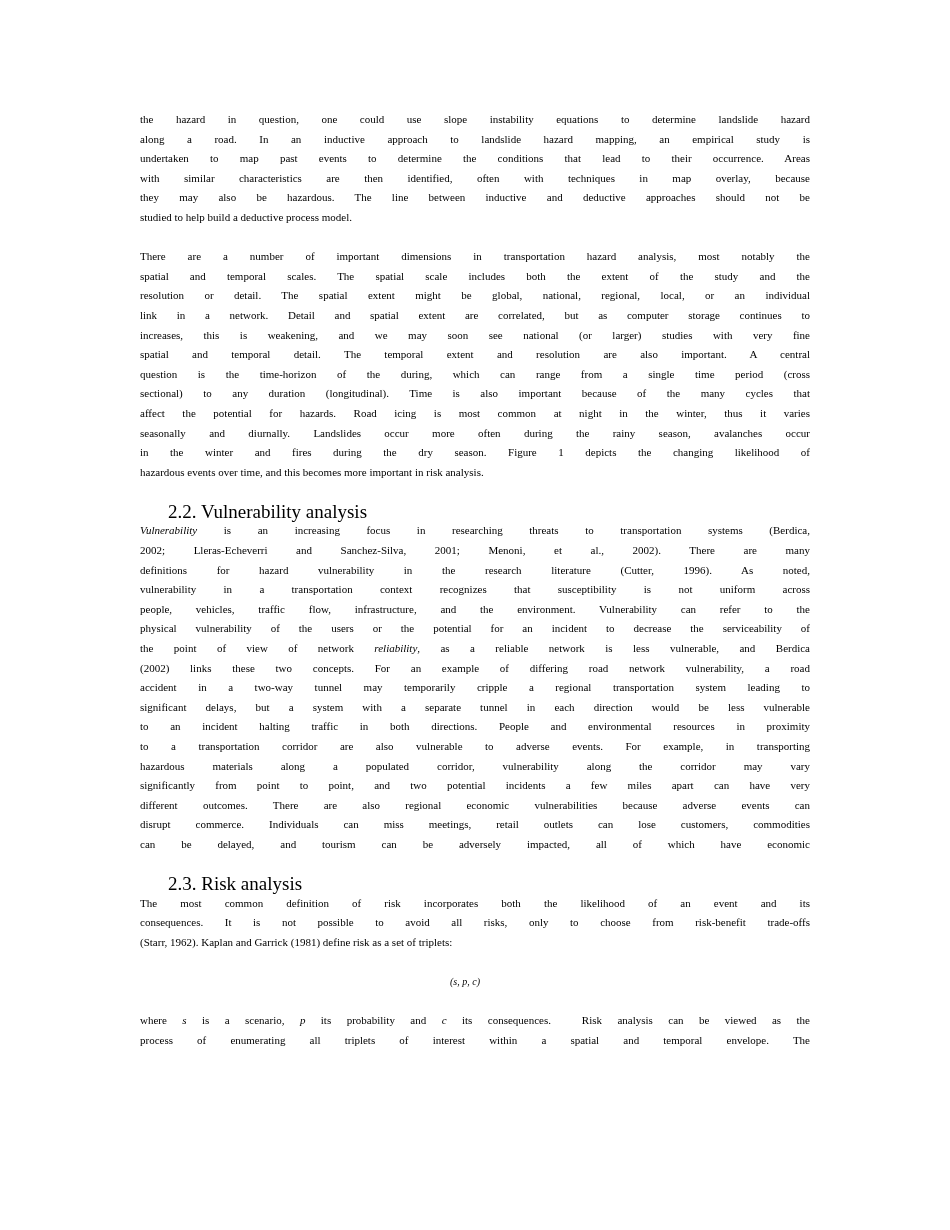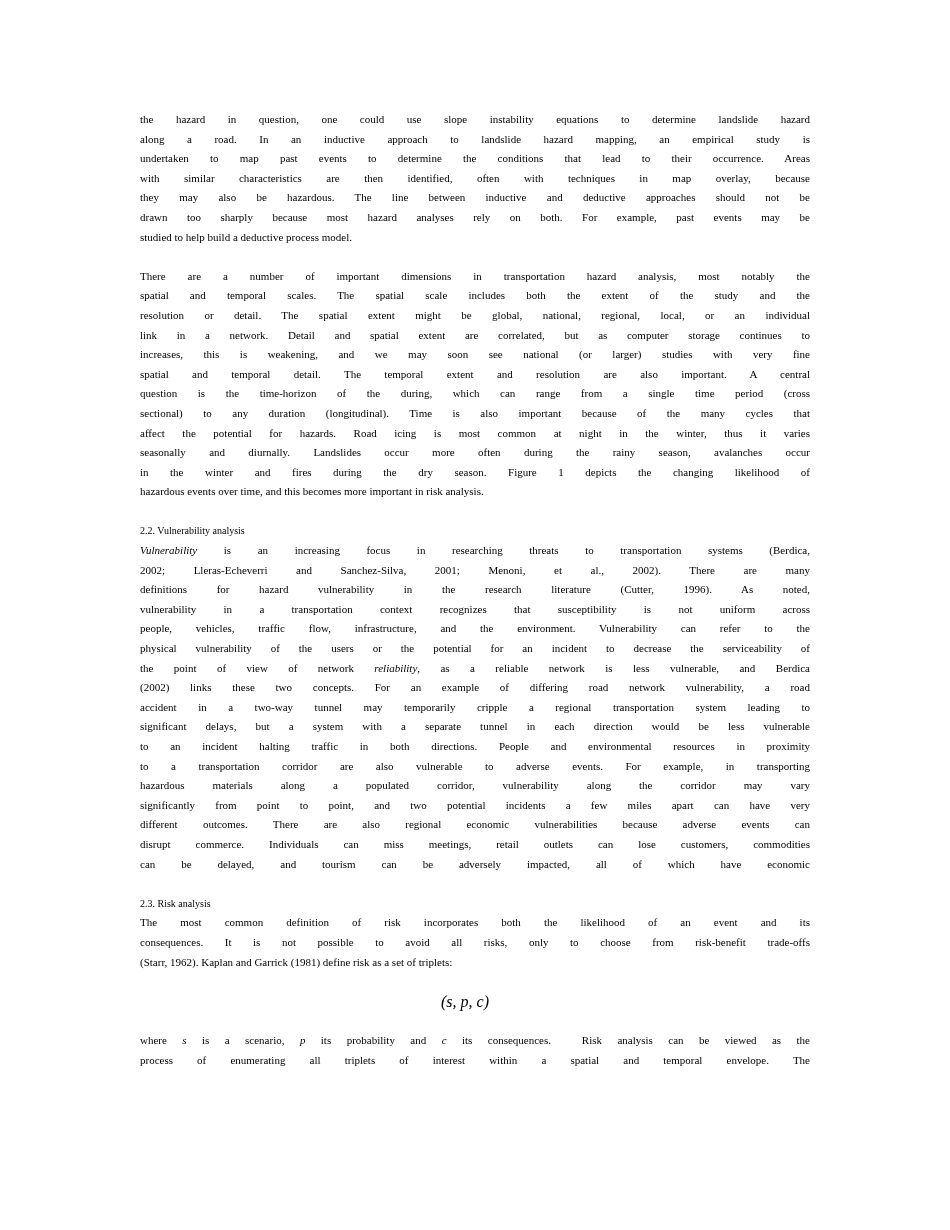--- a/index.html
+++ b/index.html
@@ -36,45 +36,45 @@
     }
     .line.last {
       text-align-last: left;
     }
     .line span { white-space: pre; }
     .gap { height: 19.6px; }
     .heading {
       display: block;
       height: 19.6px;
       line-height: 19.6px;
-      font-size: 10px;
+      font-size: 19px;
+      margin-left: 28px;
     }
     .equation {
       display: block;
       height: 19.6px;
       line-height: 19.6px;
-      font-size: 16px;
+      font-size: 10px;
       font-style: italic;
       text-align: center;
       padding-right: 20px;
     }
     em, .it { font-style: italic; }
   </style>
 </head>
 <body>
 
 <div class="page">
 
   <div class="block">
     <span class="line">the hazard in question, one could use slope instability equations to determine landslide hazard</span>
     <span class="line">along a road.  In an inductive approach to landslide hazard mapping, an empirical study is</span>
     <span class="line">undertaken to map past events to determine the conditions that lead to their occurrence.  Areas</span>
     <span class="line">with similar characteristics are then identified, often with techniques in map overlay, because</span>
     <span class="line">they may also be hazardous.  The line between inductive and deductive approaches should not be</span>
-    <span class="line">drawn too sharply because most hazard analyses rely on both.  For example, past events may be</span>
     <span class="line last">studied to help build a deductive process model.</span>
   </div>
 
   <div class="gap"></div>
 
   <div class="block">
     <span class="line">There are a number of important dimensions in transportation hazard analysis, most notably the</span>
     <span class="line">spatial and temporal scales.  The spatial scale includes both the extent of the study and the</span>
     <span class="line">resolution or detail.  The spatial extent might be global, national, regional, local, or an individual</span>
     <span class="line">link in a network.  Detail and spatial extent are correlated, but as computer storage continues to</span>

